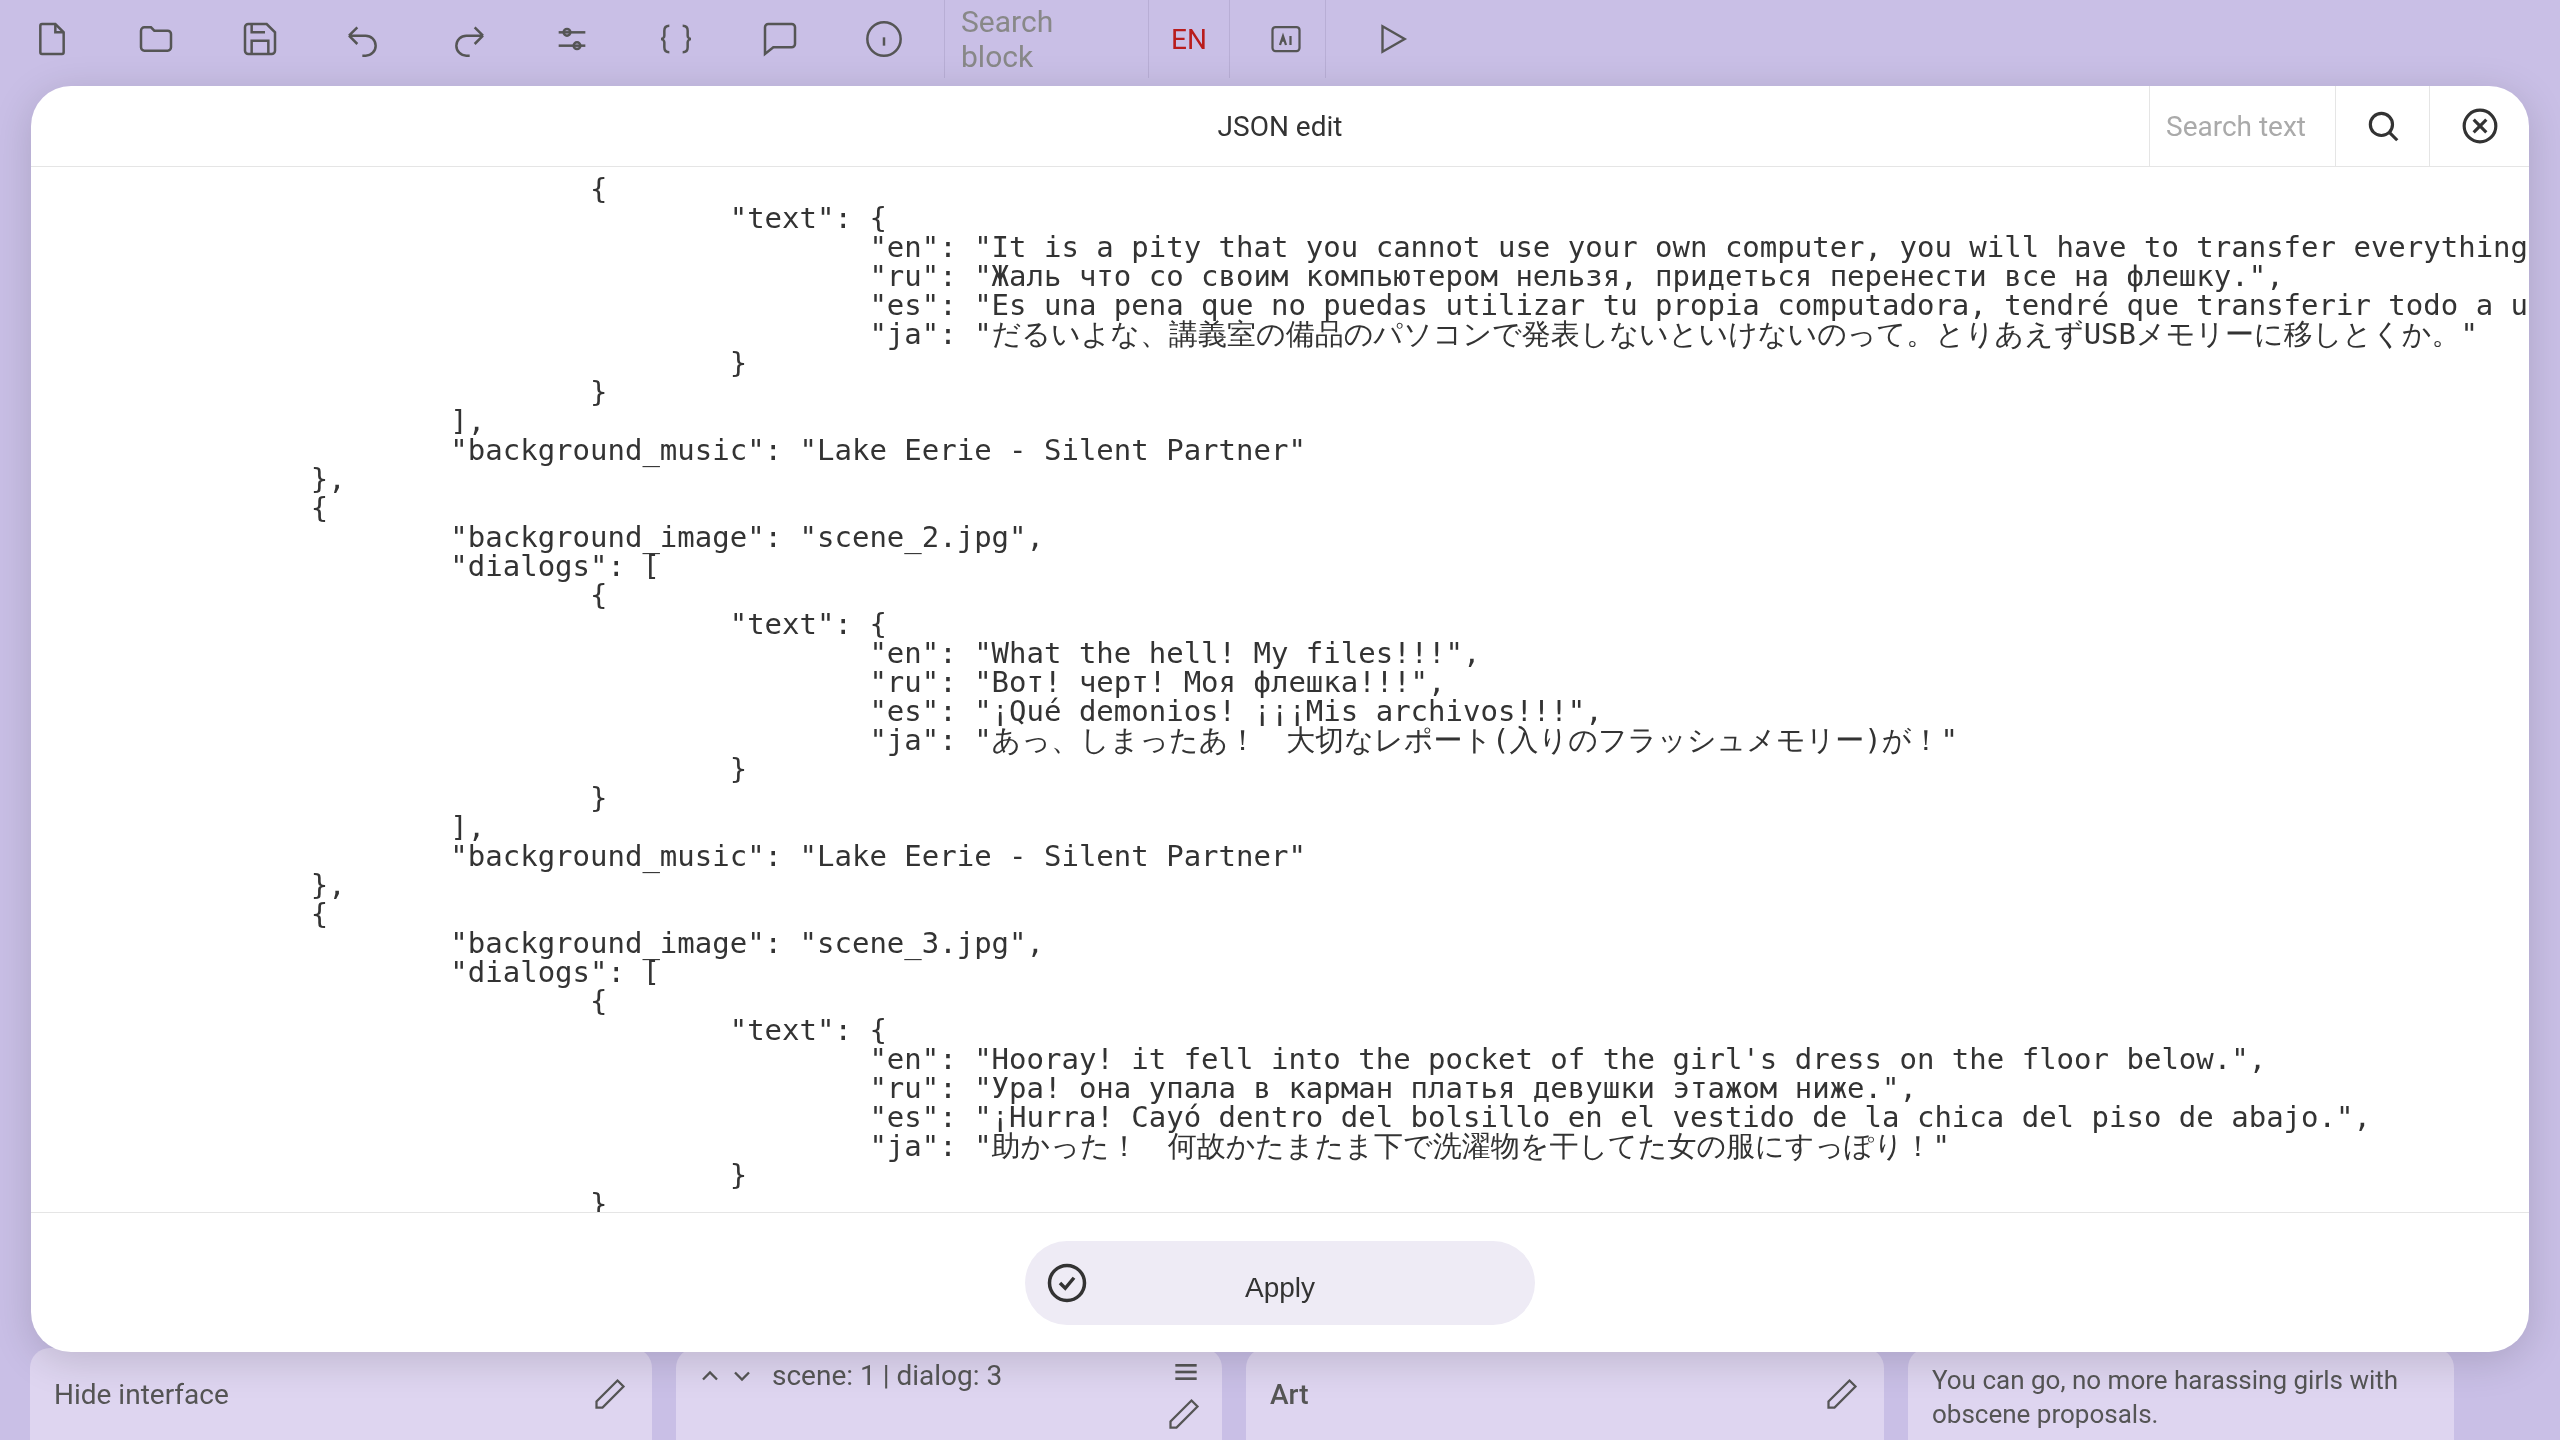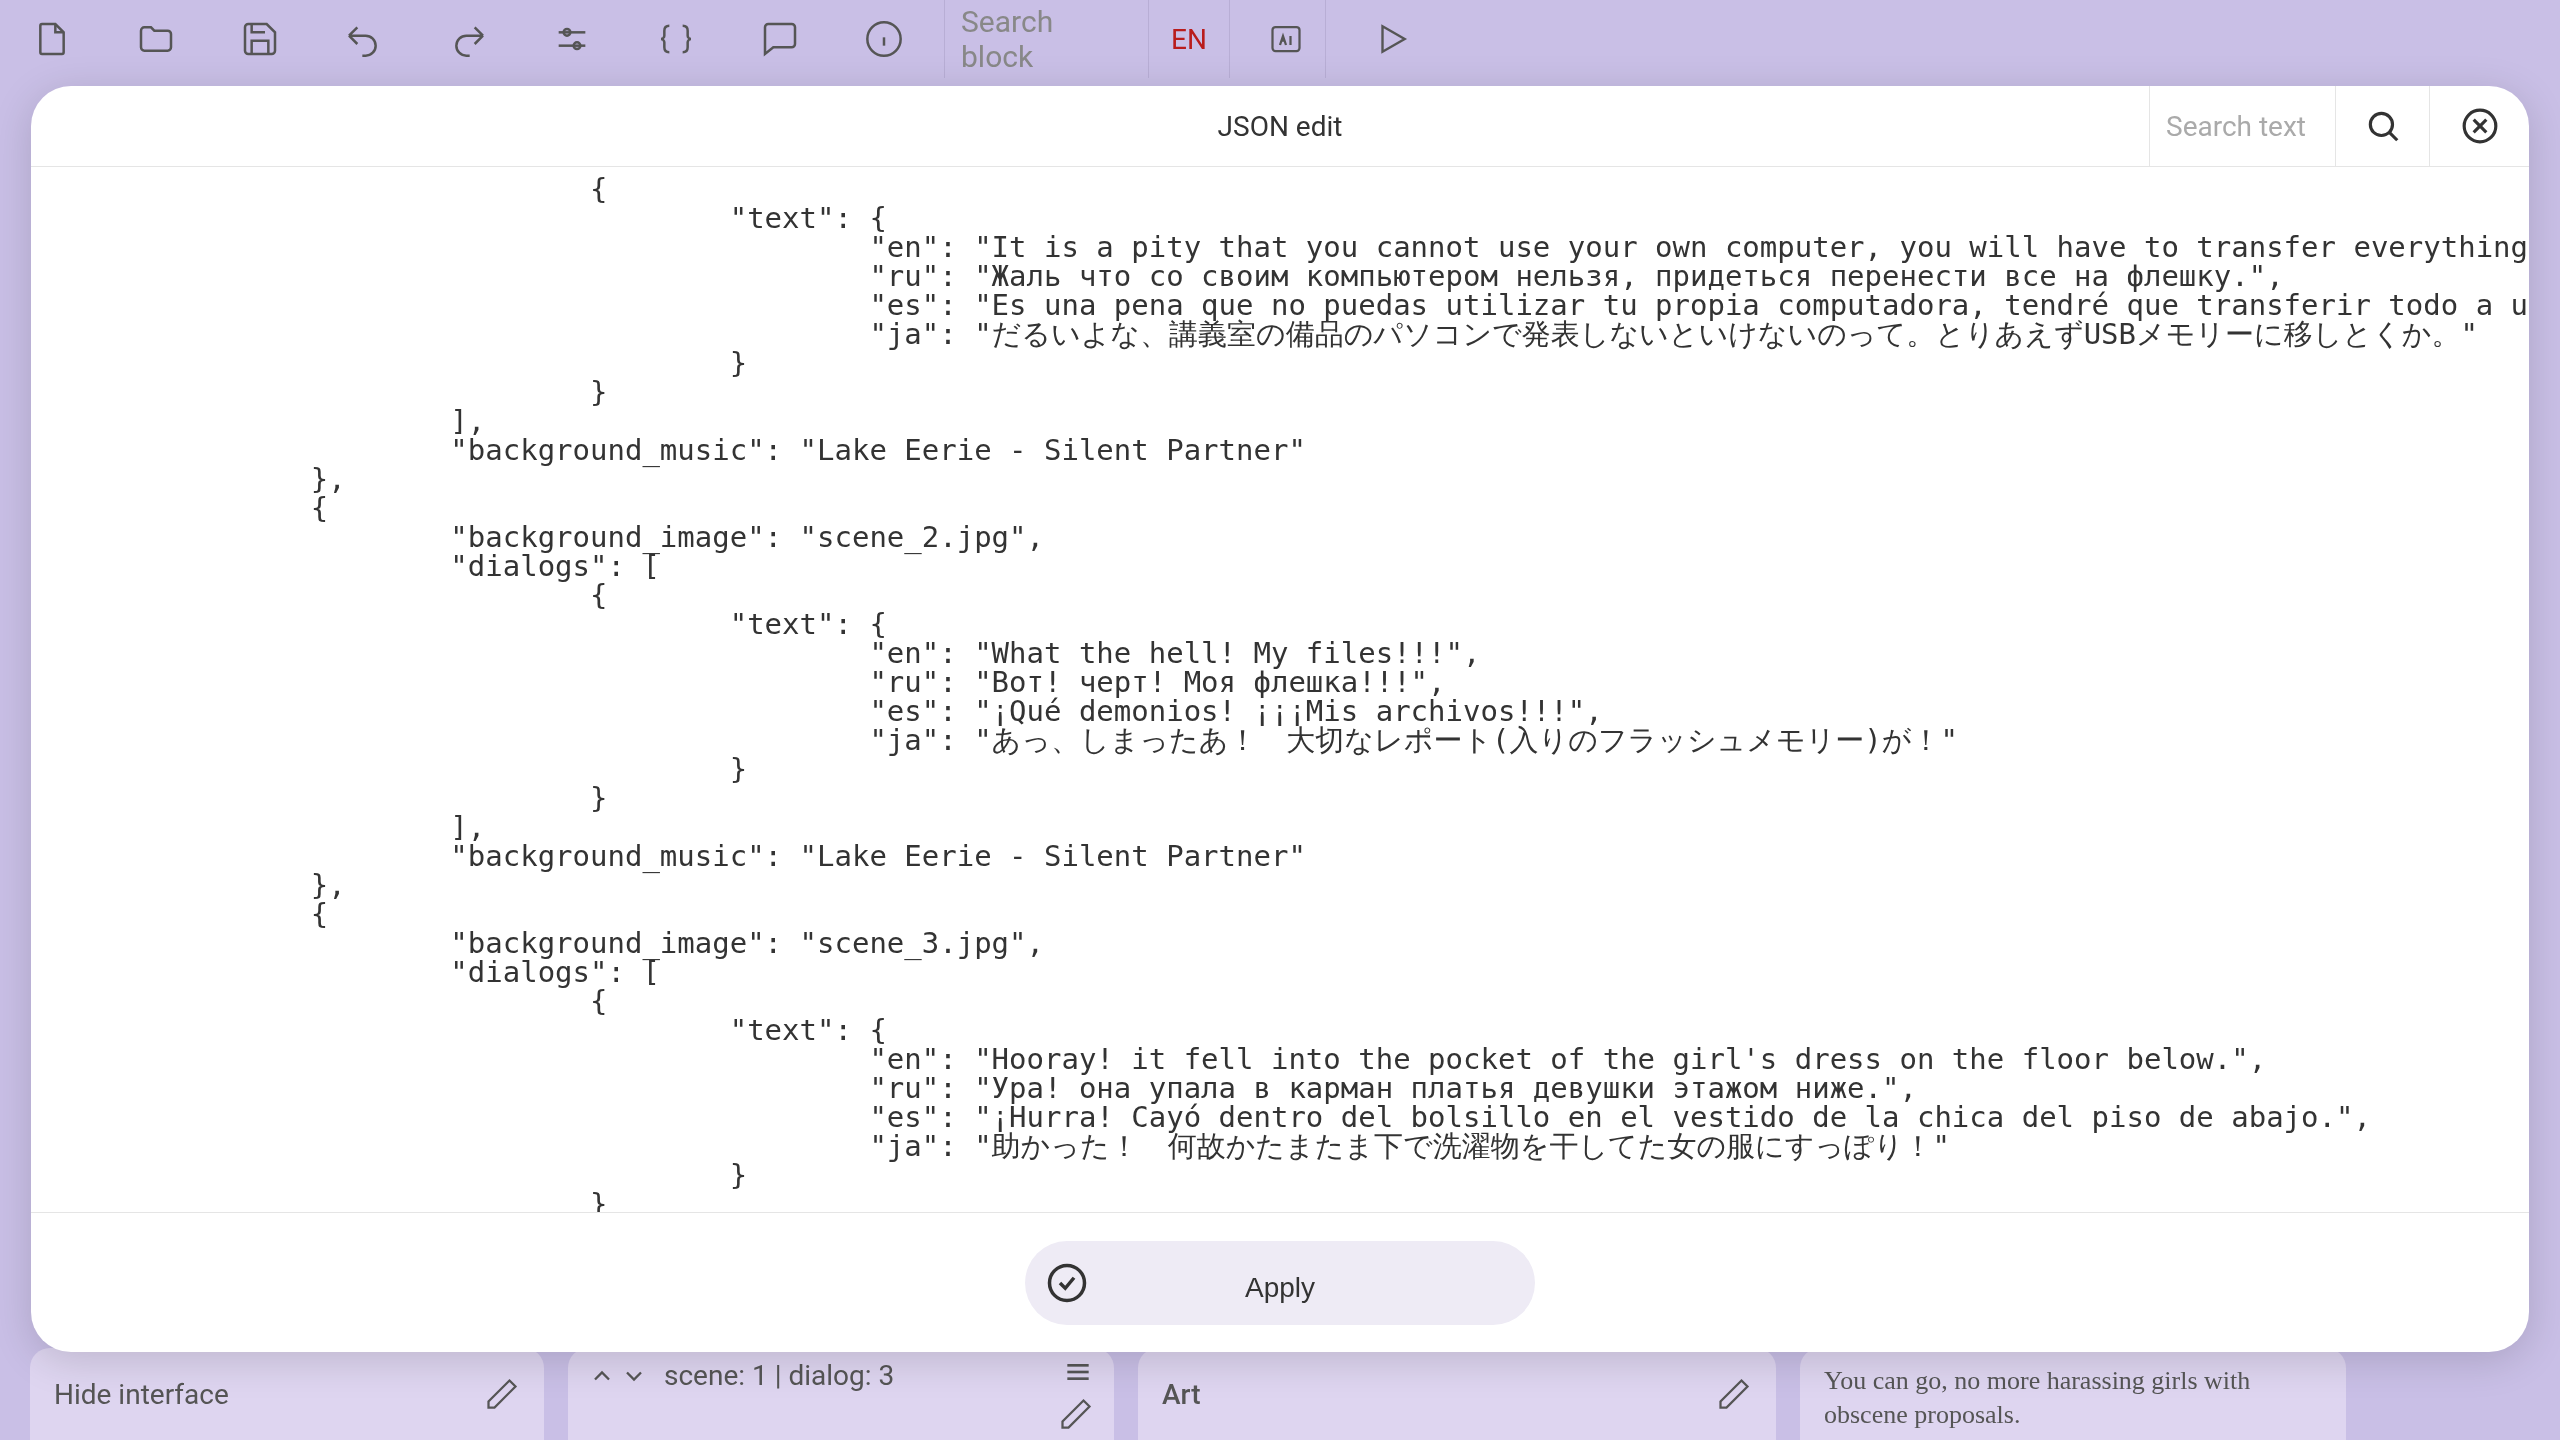--- a/index.html
+++ b/index.html
@@ -241,21 +241,21 @@
   border-radius: 20px 20px 0 0;
   padding: 12px 24px;
   display: flex;
   align-items: center;
   color: #555;
   font-size: 28px;
   position: relative;
 }
 
 .hide-interface-card {
-  width: 514px;
+  width: 622px;
   justify-content: space-between;
   align-items: center;
 }
 
 .scene-card {
   width: 546px;
   flex-direction: column;
   align-items: stretch;
   padding: 8px 20px;
 }
@@ -276,21 +276,20 @@
   width: 638px;
   justify-content: space-between;
 }
 
 .text-card {
   width: 546px;
   font-size: 26px;
   line-height: 1.3;
   align-items: flex-start;
   padding-top: 16px;
-  font-family: Liberation Serif, serif;
 }
 
 .pencil-icon {
   width: 36px;
   height: 36px;
 }
 
 .pencil-icon svg {
   width: 36px;
   height: 36px;

